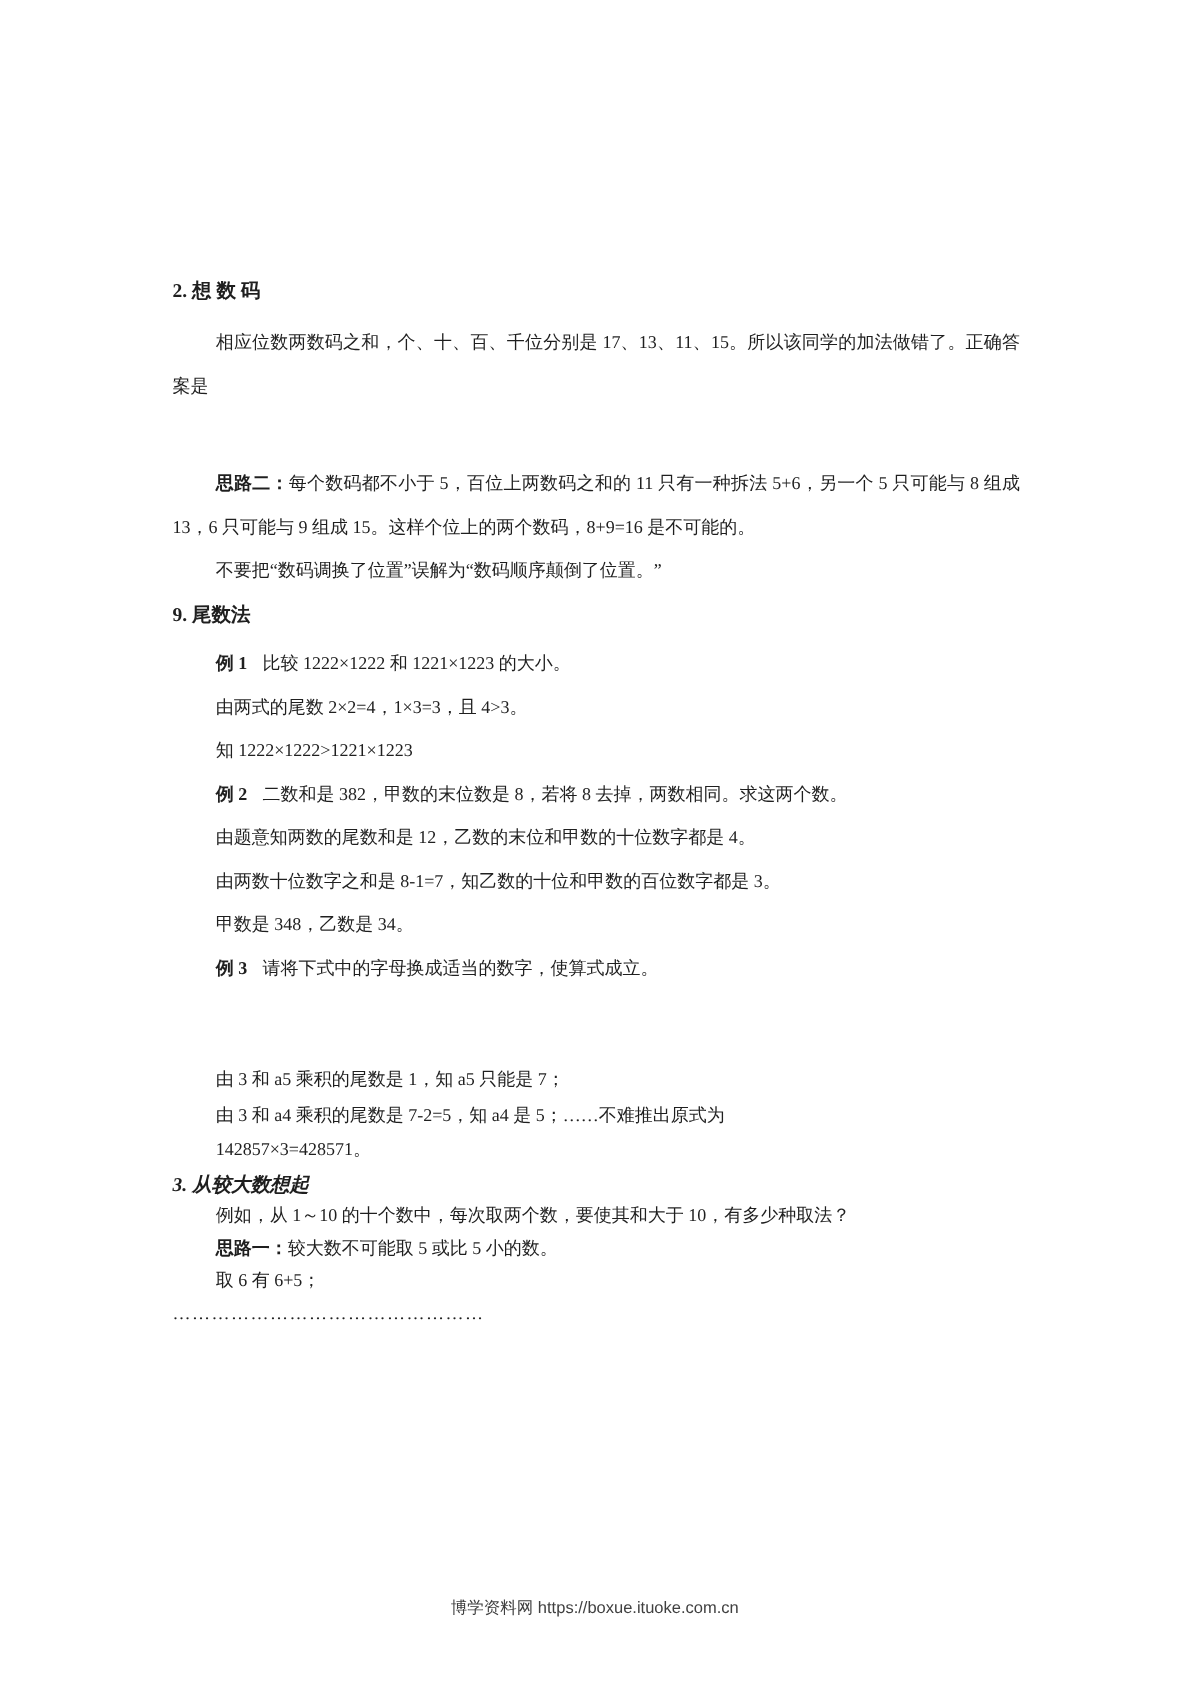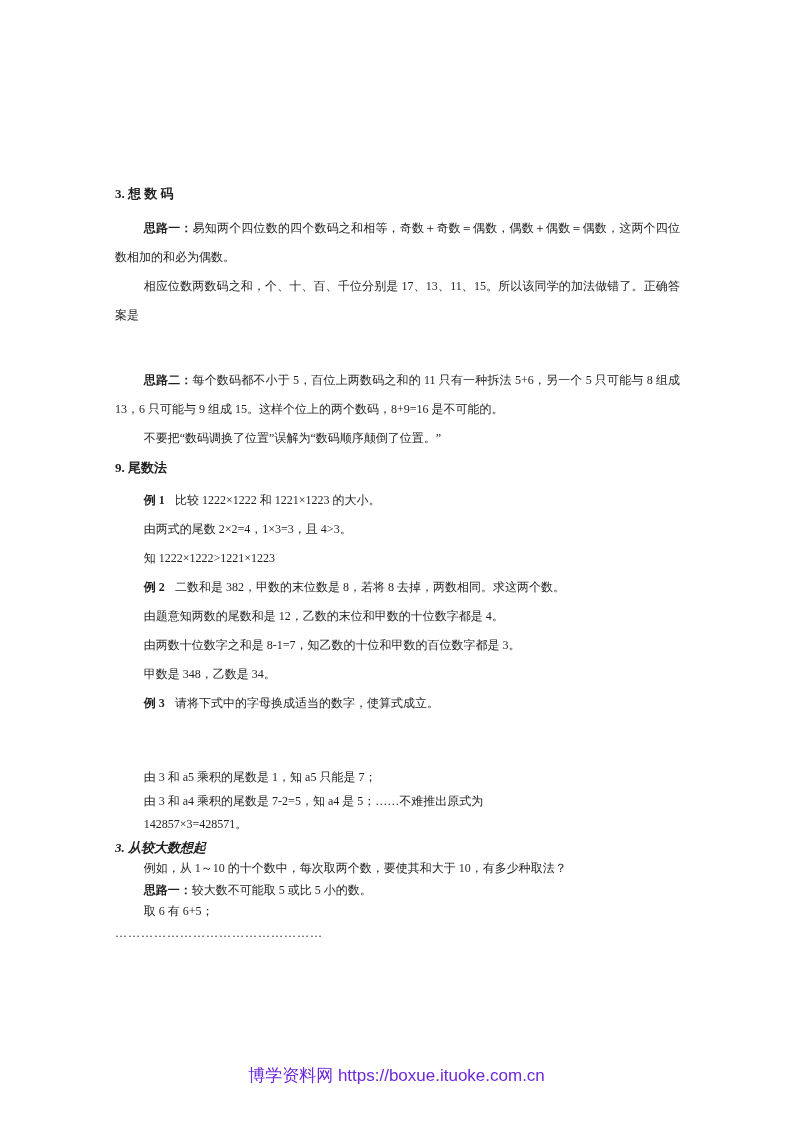--- a/index.html
+++ b/index.html
@@ -42,34 +42,33 @@
   .spacer-a { height: 36px; }
   .spacer-b { height: 48px; }
   .dotline { letter-spacing: 1px; }
   .footer {
     position: absolute;
     left: 0;
     top: 1064px;
     width: 100%;
     text-align: center;
     font-family: "Liberation Sans", "DejaVu Sans", sans-serif;
-    font-size: 17px;
-    color: #6d28d9;
+    font-size: 11px;
+    color: #404040;
   }
 </style>
 </head>
 <body>
 
 <div class="page">
   <div class="content">
 
-    <h3 class="h h1x">3. 想 数 码</h3>
+    <h3 class="h h1x">2. 想 数 码</h3>
 
 
-    <p class="para loose"><span class="lead">思路一：</span><span>易知两个四位数的四个数码之和相等，奇数＋奇数＝偶数，偶数＋偶数＝偶数，这两个四位数相加的和必为偶数。</span></p>
 
     <p class="para loose"><span>相应位数两数码之和，个、十、百、千位分别是 17、13、11、15。所以该同学的加法做错了。正确答案是</span></p>
 
     <div class="spacer-a"></div>
 
     <p class="para loose"><span class="lead">思路二：</span><span>每个数码都不小于 5，百位上两数码之和的 11 只有一种拆法 5+6，另一个 5 只可能与 8 组成 13，6 只可能与 9 组成 15。这样个位上的两个数码，8+9=16 是不可能的。</span></p>
 
     <p class="para loose"><span>不要把“数码调换了位置”误解为“数码顺序颠倒了位置。”</span></p>
 
     <h3 class="h h2x">9. 尾数法</h3>

